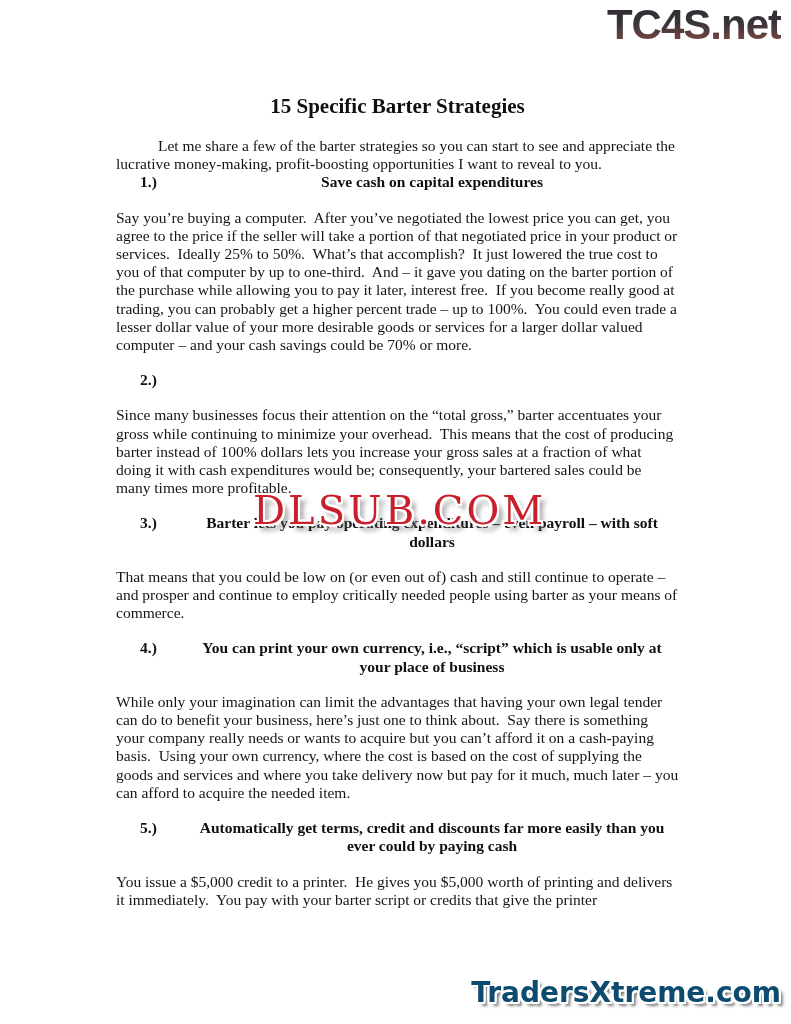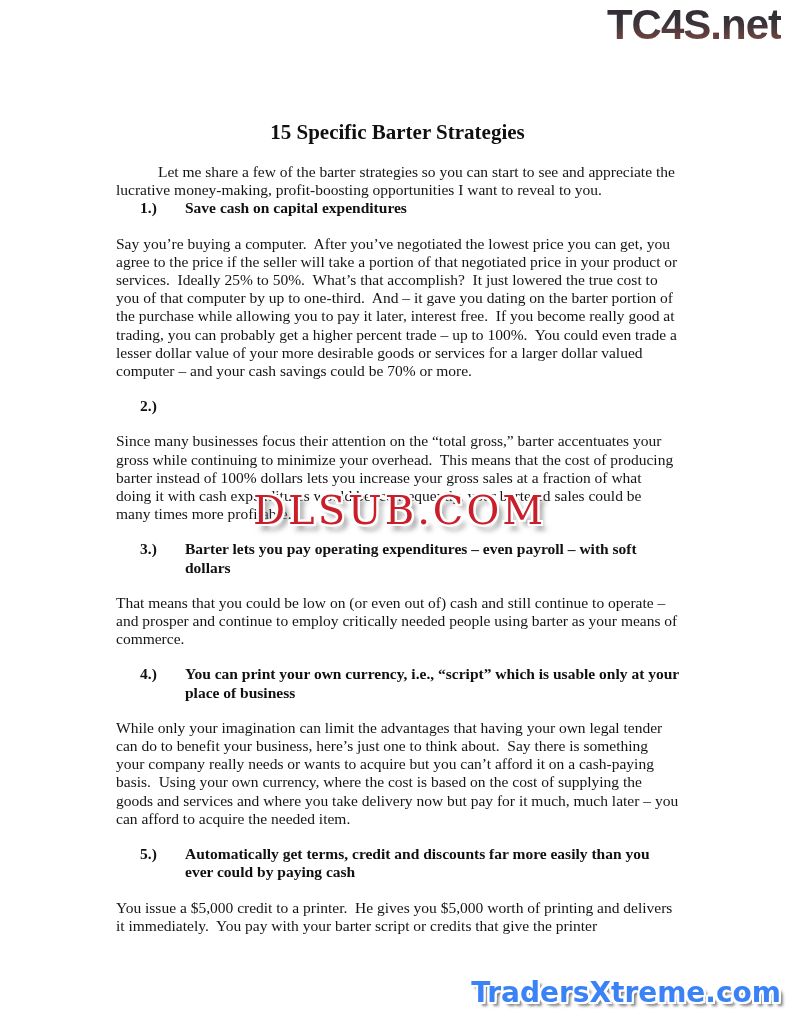--- a/index.html
+++ b/index.html
@@ -40,21 +40,20 @@
     line-height: 18.2px;
   }
 
   .title {
     font-size: 21px;
     line-height: 24px;
     font-weight: 700;
     text-align: center;
     margin-bottom: 19px;
     color: #101010;
-    margin-top: 26px;
   }
 
   .intro {
     text-indent: 42px;
     white-space: pre-wrap;
   }
 
   .sec-head {
     display: flex;
     font-weight: 700;
@@ -62,20 +61,21 @@
     color: #101010;
   }
   .sec-num {
     flex: none;
     width: 45px;
     margin-left: 24px;
   }
   .sec-title {
     flex: 1;
     white-space: pre-wrap;
+    text-align: center;
   }
 
   .sec-body {
     white-space: pre-wrap;
     margin-bottom: 17px;
   }
 
   
   .watermark {
     position: absolute;
@@ -99,21 +99,21 @@
   
   .footer-logo {
     position: absolute;
     right: 10px;
     top: 975px;
     font-family: "DejaVu Sans", sans-serif;
     font-weight: 700;
     font-size: 28px;
     line-height: 36px;
     letter-spacing: 0px;
-    color: #3b82f6;
+    color: #0c4a6e;
     text-shadow:
       -2px -2px 0 #ffffff, 2px -2px 0 #ffffff,
       -2px  2px 0 #ffffff, 2px  2px 0 #ffffff,
        0   -2px 0 #ffffff, 0    2px 0 #ffffff,
       -2px  0   0 #ffffff, 2px  0   0 #ffffff,
        4px  4px 3px rgba(90,90,90,0.8);
   }
 </style>
 </head>
 <body>

